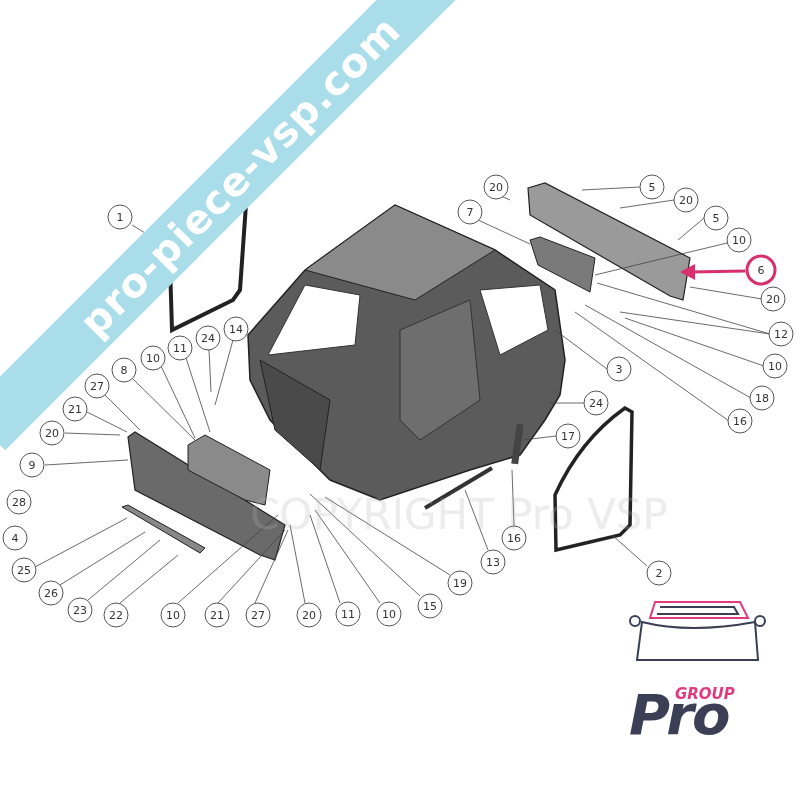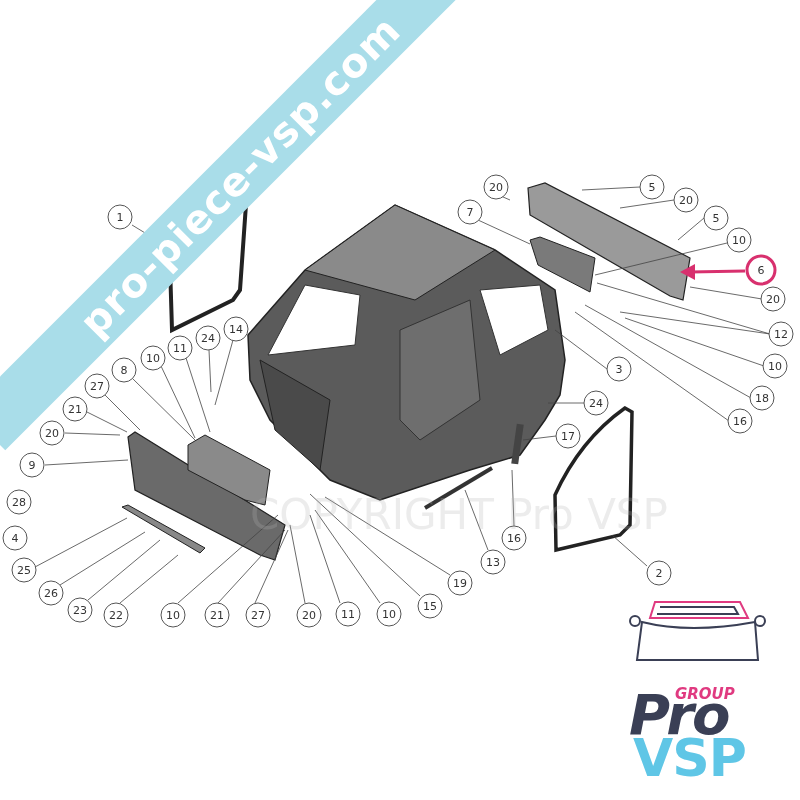--- a/index.html
+++ b/index.html
@@ -285,14 +285,13 @@
 
 <div class="banner">
   <span>pro-piece-vsp.com</span>
 </div>
 
 <div class="wm">COPYRIGHT Pro VSP</div>
 
 <div class="logo">
   <span class="grp">GROUP</span>
   <span class="pro">Pro</span>
-  <span class="vsp">VSP</span>
 </div>
 
 </body></html>

